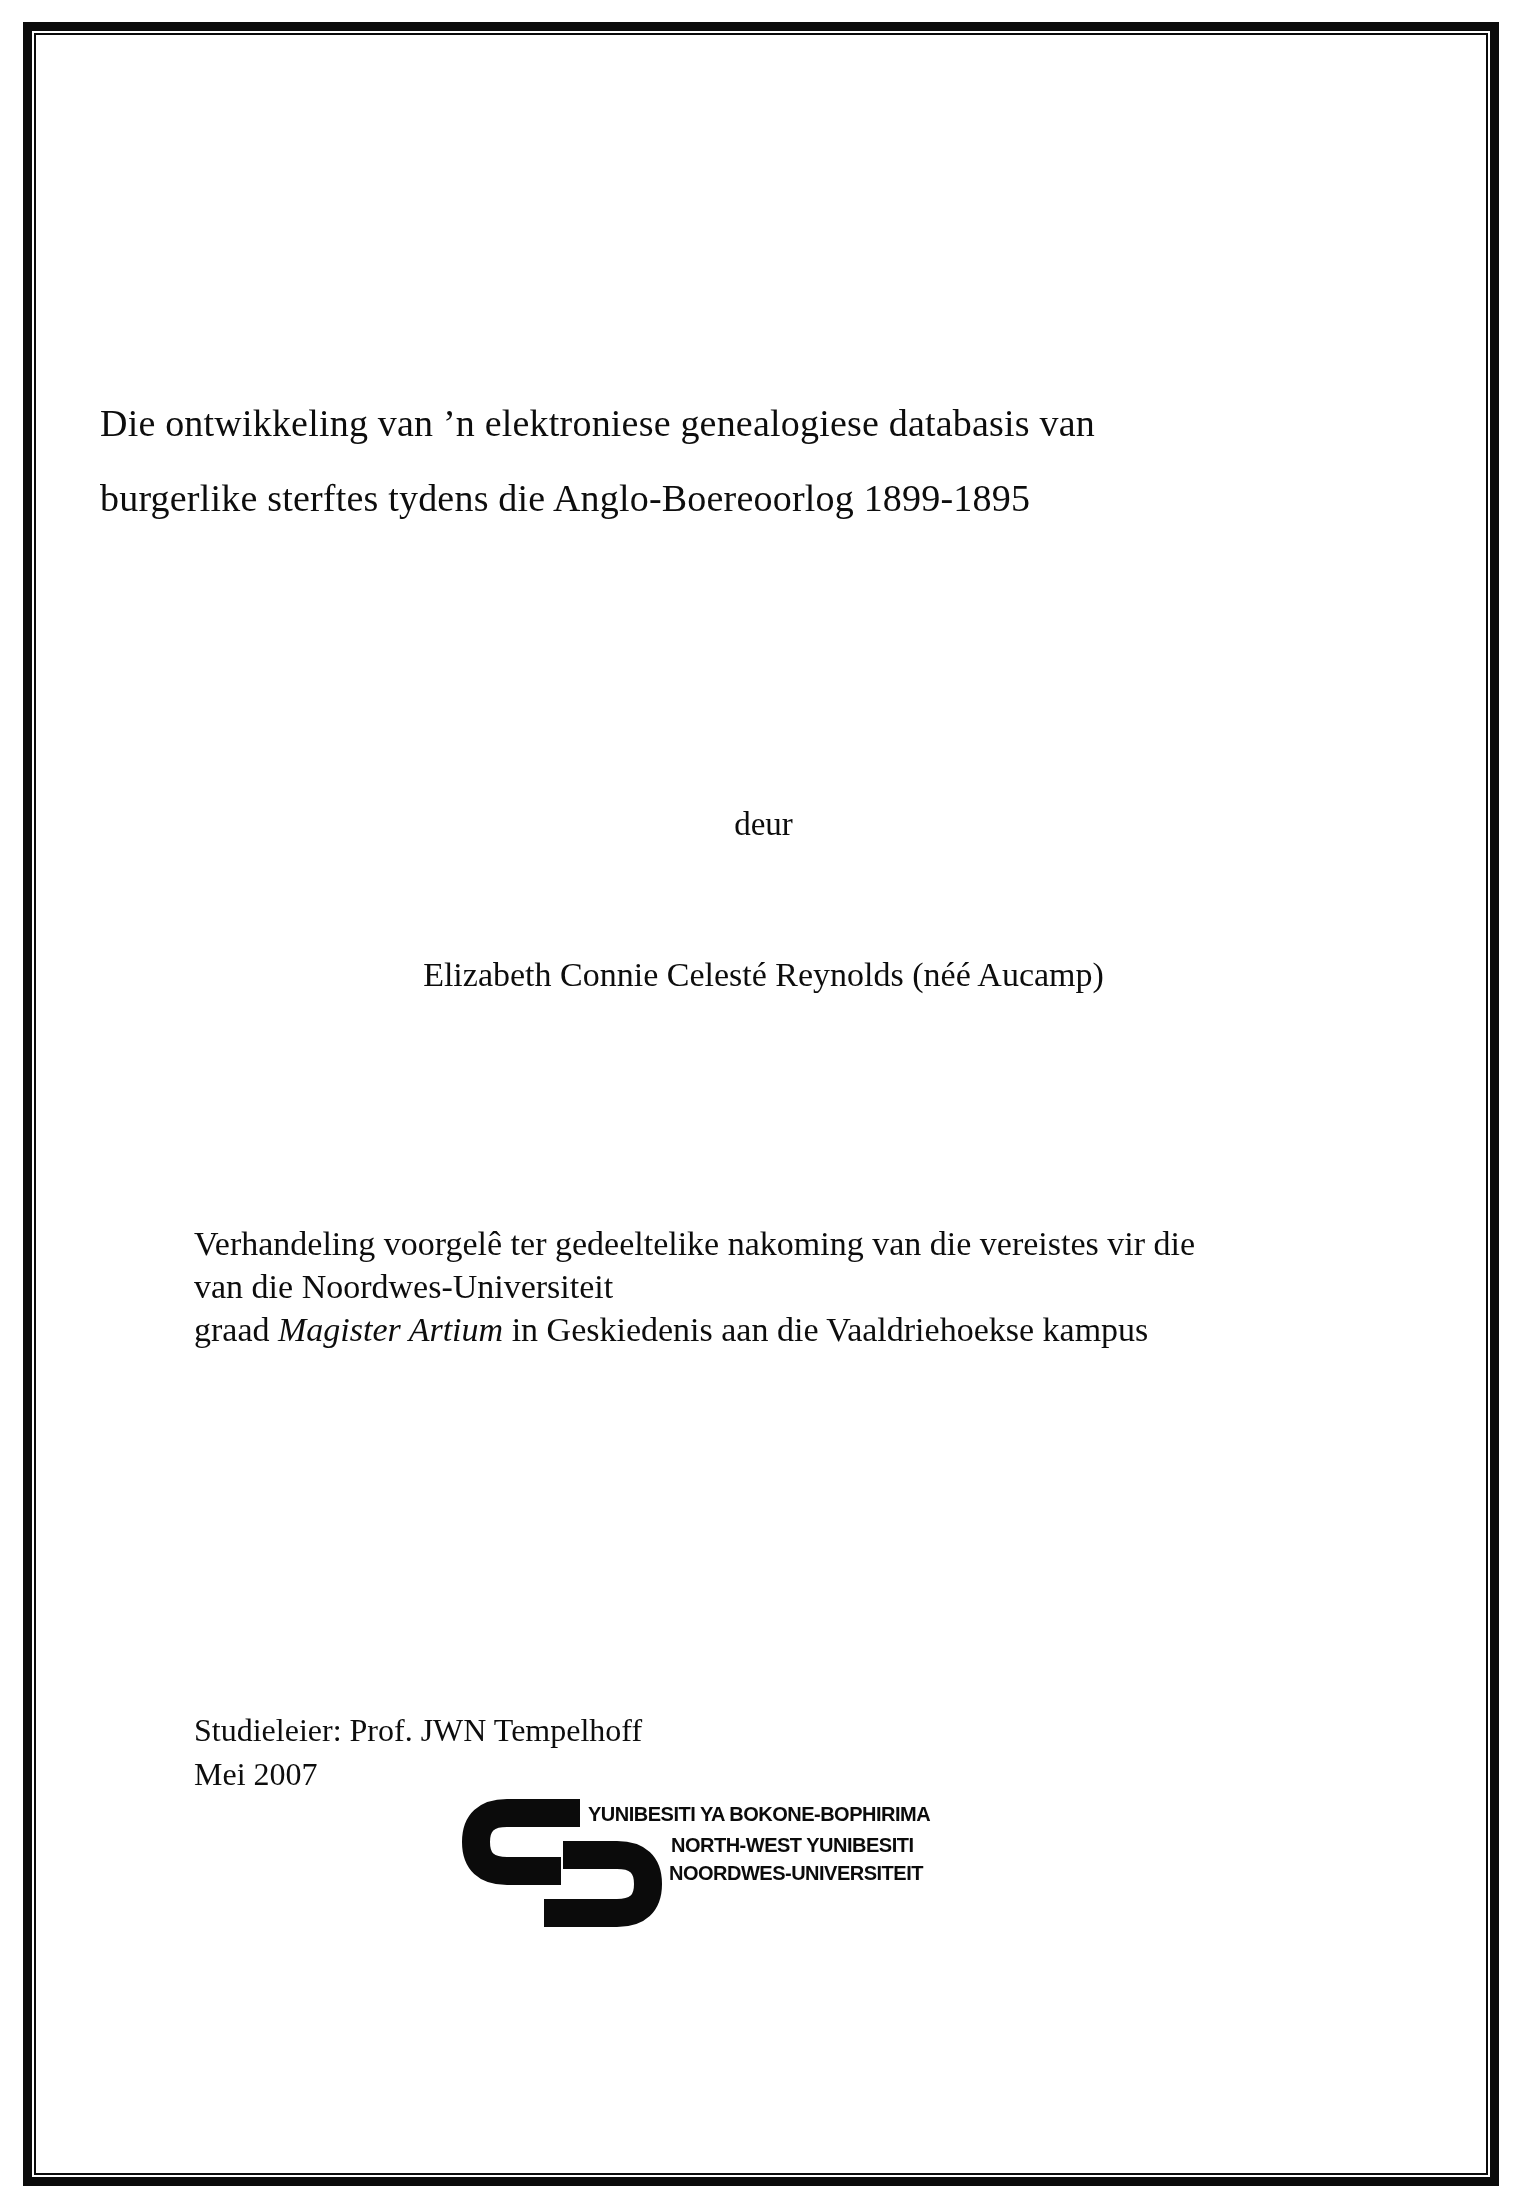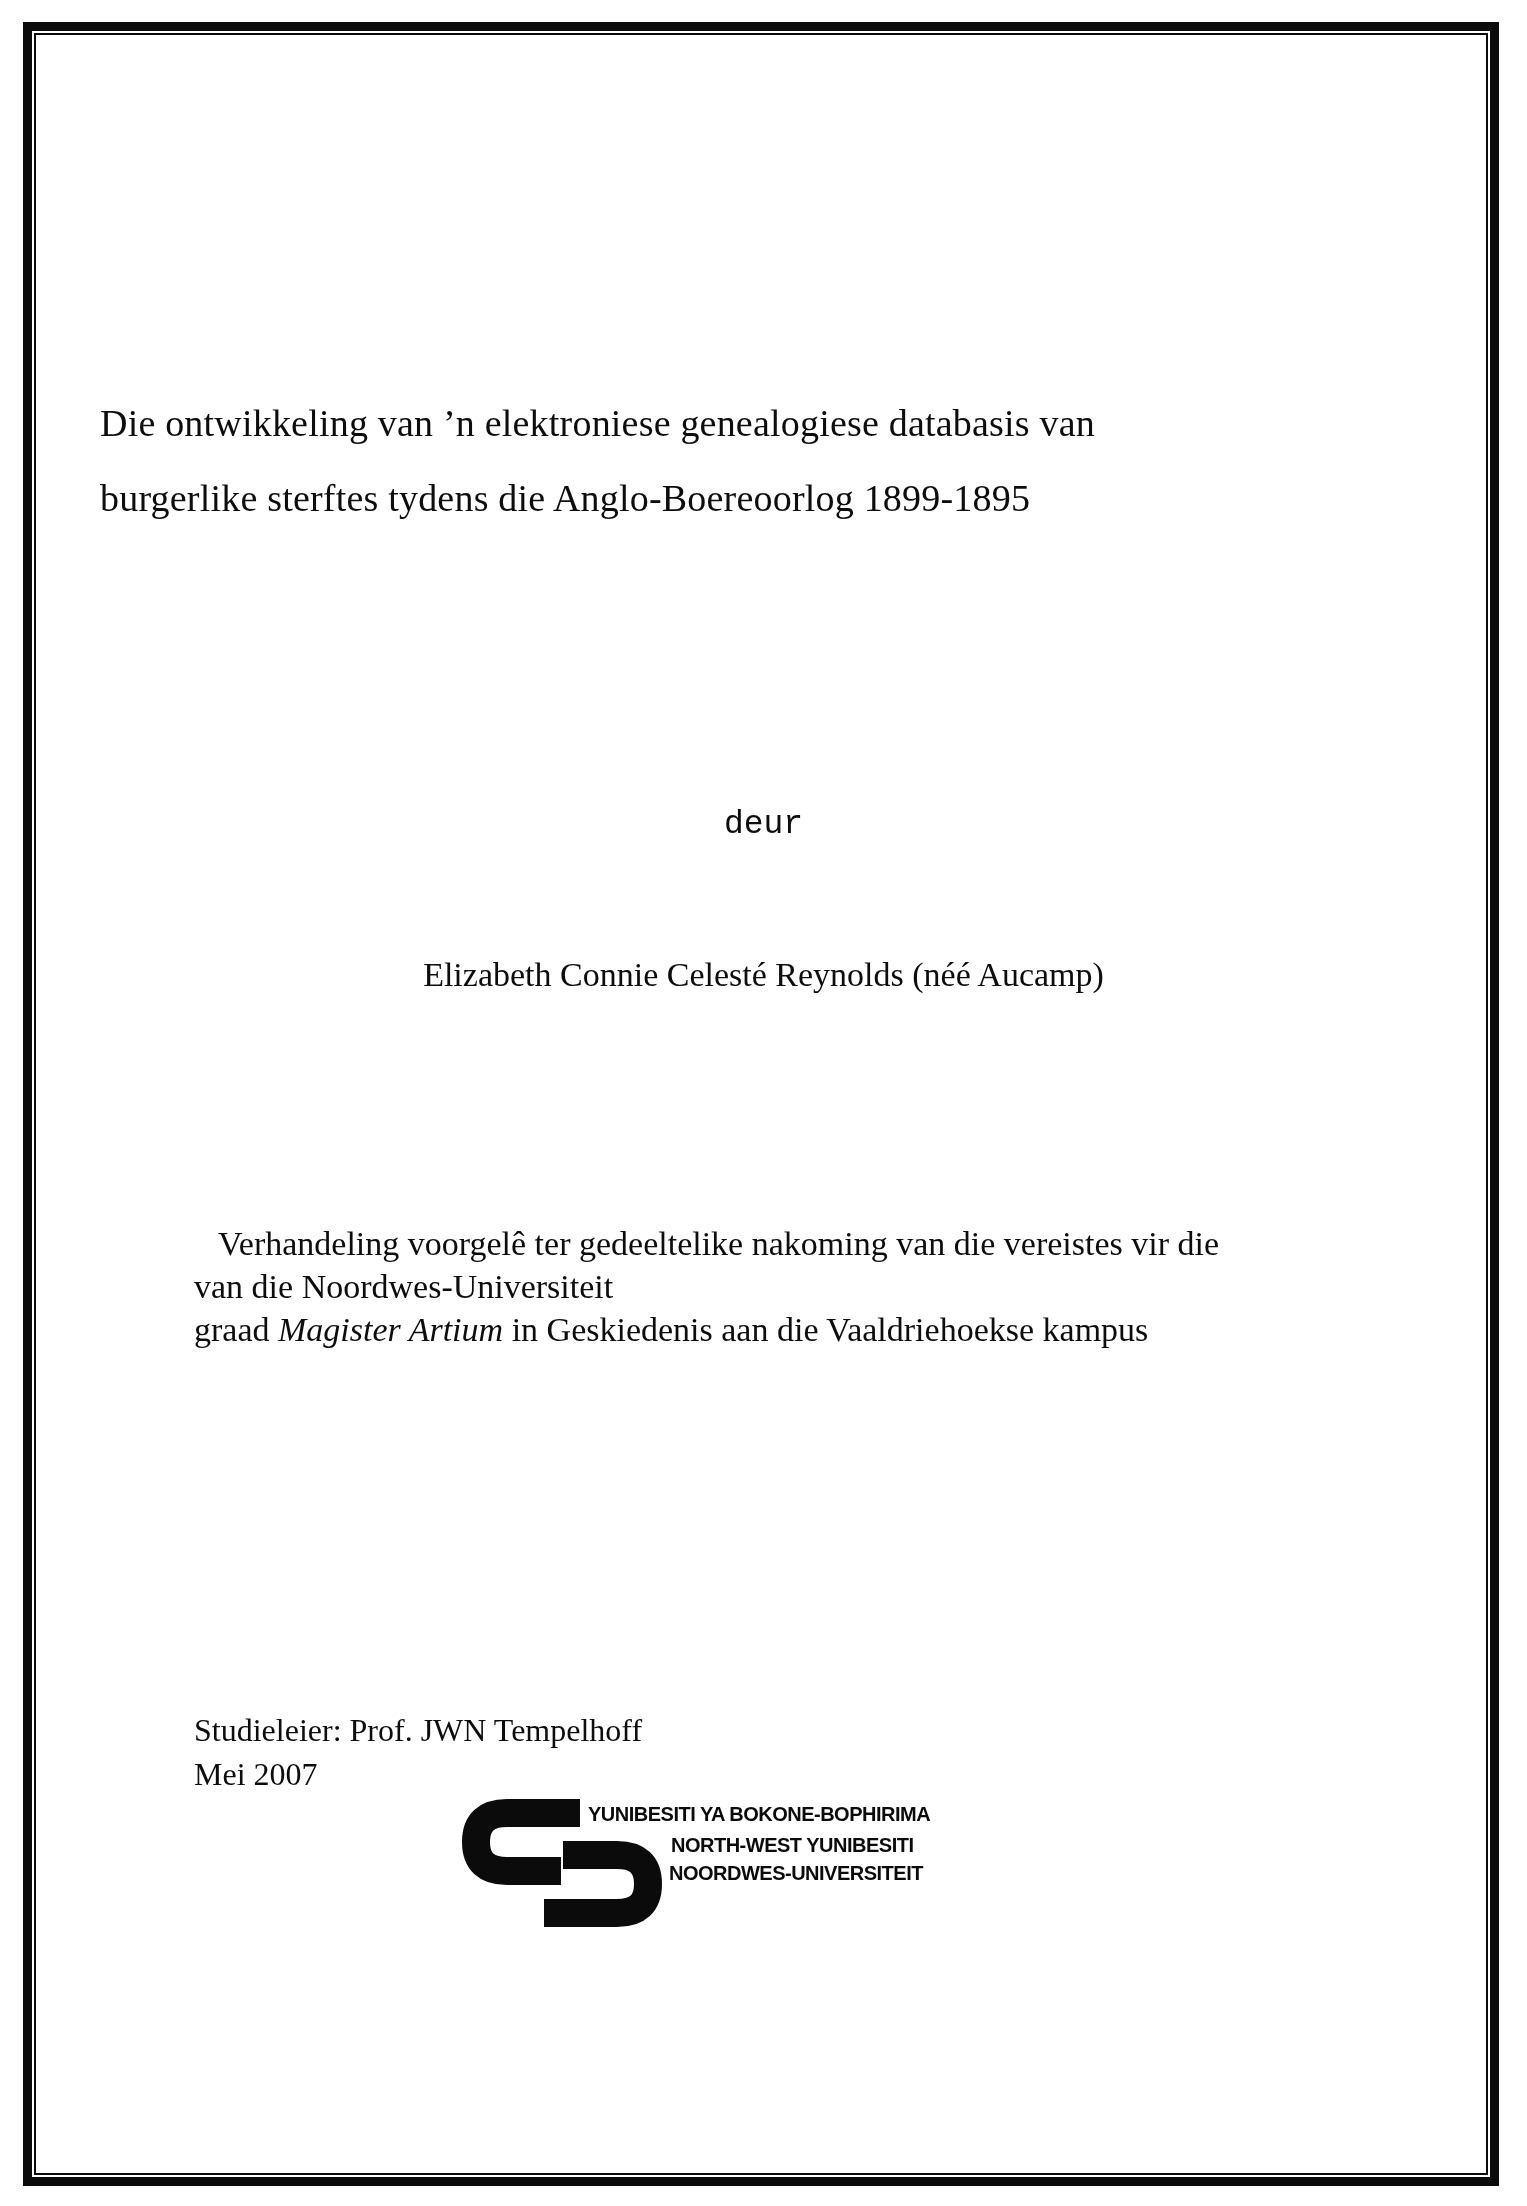--- a/index.html
+++ b/index.html
@@ -40,21 +40,20 @@
     letter-spacing: 0.2px;
     white-space: nowrap;
   }
   .byline {
     position: absolute;
     left: 0;
     right: 0;
     top: 806px;
     text-align: center;
     font-size: 33px;
-    font-family: Liberation Mono, monospace;
   }
   .author {
     position: absolute;
     left: 0;
     right: 0;
     top: 956px;
     text-align: center;
     font-size: 34px;
   }
   .para {
@@ -64,21 +63,20 @@
     top: 1222px;
     font-size: 34px;
     line-height: 43px;
   }
   .para .justified {
     text-align: justify;
     text-align-last: justify;
     white-space: nowrap;       
     display: flex;             
     justify-content: space-between;
-    margin-left: 24px;
   }
   .para .justified span { flex: 0 0 auto; }
   .supervisor-block {
     position: absolute;
     left: 194px;
     top: 1708px;
     font-size: 32px;
     line-height: 44px;
   }
   .logo {

